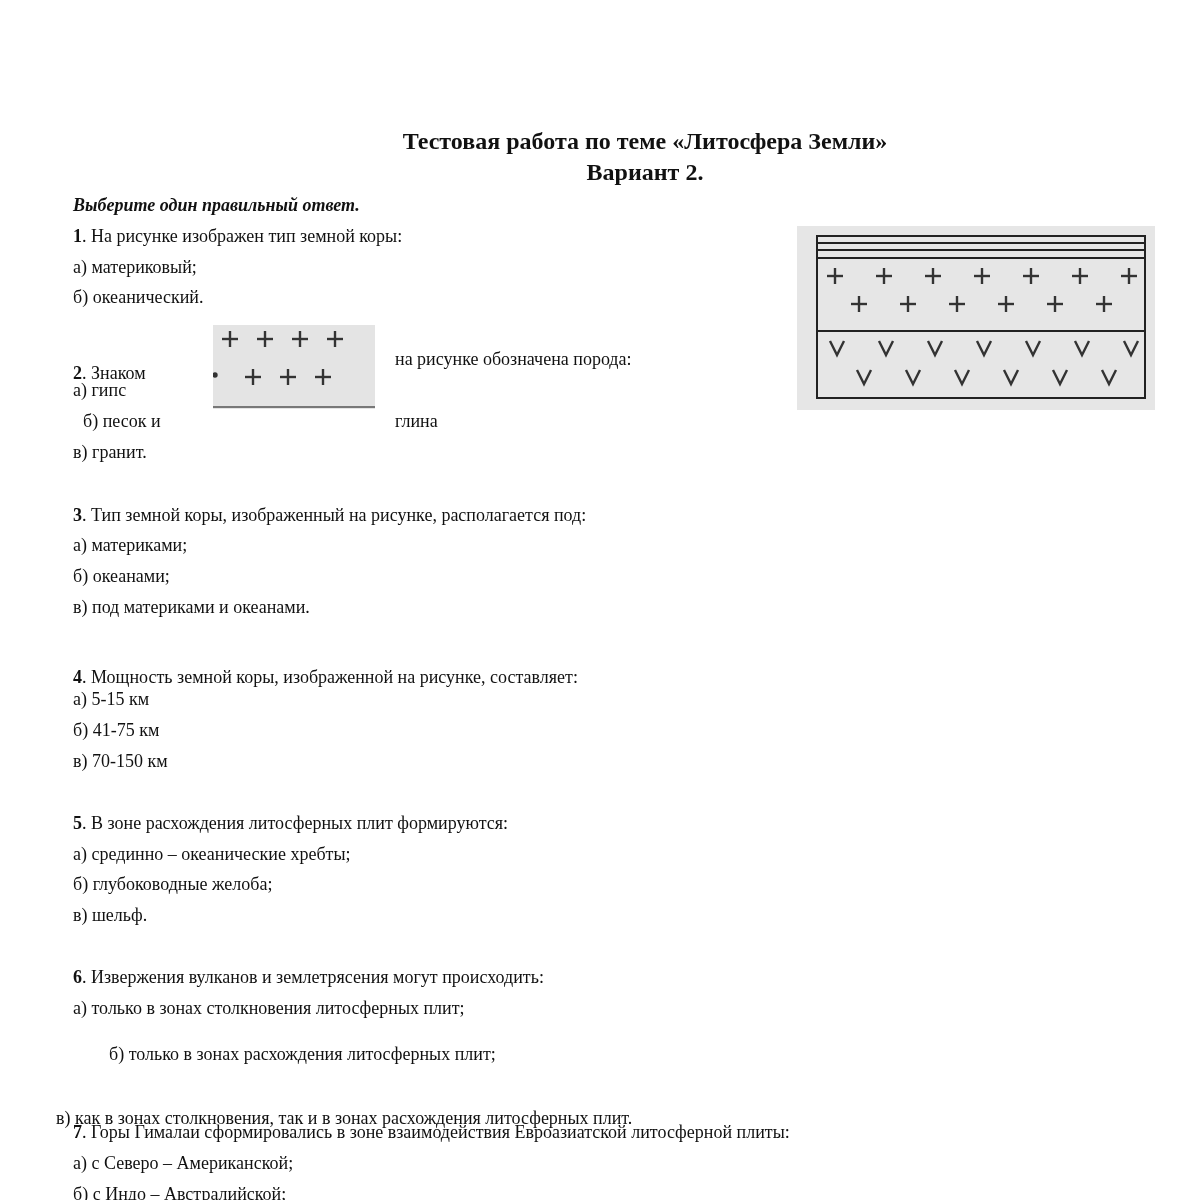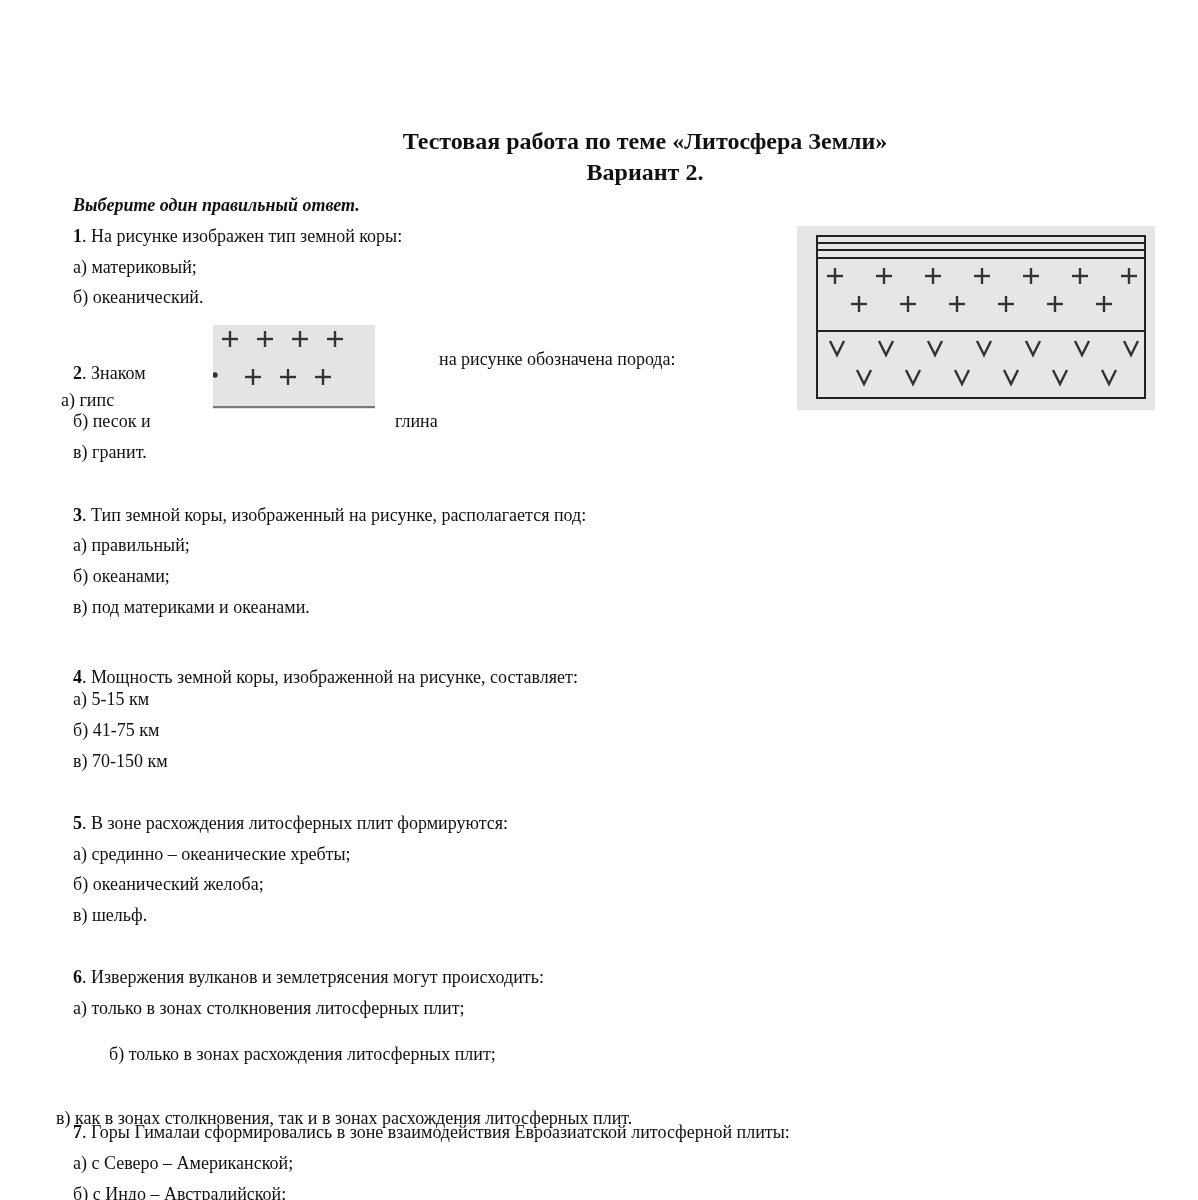--- a/index.html
+++ b/index.html
@@ -136,39 +136,39 @@
           </g>
           <g>
             <line x1="102" y1="52" x2="118" y2="52"></line>
             <line x1="110" y1="44" x2="110" y2="60"></line>
           </g>
           <circle cx="2" cy="50" r="1.5" fill="#333"></circle>
         </g>
       <line x1="0" y1="82" x2="162" y2="82" stroke="#555" stroke-width="1.5"></line>
     </svg>
   </div>
-  <div class="t" style="left:395px; top:344px;margin-left:44px;">на рисунке обозначена порода:</div>
-  <div class="t" style="left:61px; top:375px;margin-top:10px;">а) гипс</div>
-  <div class="t" style="left:73px; top:406px;text-align:center;">б) песок и</div>
+  <div class="t" style="left:395px; top:344px;">на рисунке обозначена порода:</div>
+  <div class="t" style="left:73px; top:375px;">а) гипс</div>
+  <div class="t" style="left:83px; top:406px;text-align:center;">б) песок и</div>
   <div class="t" style="left:395px; top:406px;">глина</div>
   <div class="t" style="left:73px; top:437px;">в) гранит.</div>
 
   <div class="t" style="left:73px; top:500px;"><b class="num">3</b><span>. Тип земной коры, изображенный на рисунке, располагается под:</span></div>
-  <div class="t" style="left:73px; top:530px;">а) правильный;</div>
+  <div class="t" style="left:73px; top:530px;">а) материками;</div>
   <div class="t" style="left:73px; top:561px;">б) океанами;</div>
   <div class="t" style="left:73px; top:592px;">в) под материками и океанами.</div>
 
   <div class="t" style="left:73px; top:653px;margin-top:9px;"><b class="num">4</b><span>. Мощность земной коры, изображенной на рисунке, составляет:</span></div>
   <div class="t" style="left:73px; top:684px;">а) 5-15 км</div>
   <div class="t" style="left:73px; top:715px;">б) 41-75 км</div>
   <div class="t" style="left:73px; top:746px;">в) 70-150 км</div>
 
   <div class="t" style="left:73px; top:808px;text-align:right;"><b class="num">5</b><span>. В зоне расхождения литосферных плит формируются:</span></div>
   <div class="t" style="left:73px; top:839px;">а) срединно – океанические хребты;</div>
-  <div class="t" style="left:73px; top:869px;">б) океанический желоба;</div>
+  <div class="t" style="left:73px; top:869px;">б) глубоководные желоба;</div>
   <div class="t" style="left:73px; top:900px;">в) шельф.</div>
 
   <div class="t" style="left:73px; top:962px;"><b class="num">6</b><span>. Извержения вулканов и землетрясения могут происходить:</span></div>
   <div class="t" style="left:73px; top:993px;">а) только в зонах столкновения литосферных плит;</div>
   <div class="t" style="left:73px; top:1039px;margin-left:36px;">б) только в зонах расхождения литосферных плит;</div>
   <div class="t" style="left:56px; top:1055px;margin-top:48px;">в) как в зонах столкновения, так и в зонах расхождения литосферных плит.</div>
 
   <div class="t" style="left:73px; top:1117px;"><b class="num">7</b><span>. Горы Гималаи сформировались в зоне взаимодействия Евроазиатской литосферной плиты:</span></div>
   <div class="t" style="left:73px; top:1148px;">а) с Северо – Американской;</div>
   <div class="t" style="left:73px; top:1179px;">б) с Индо – Австралийской;</div>

